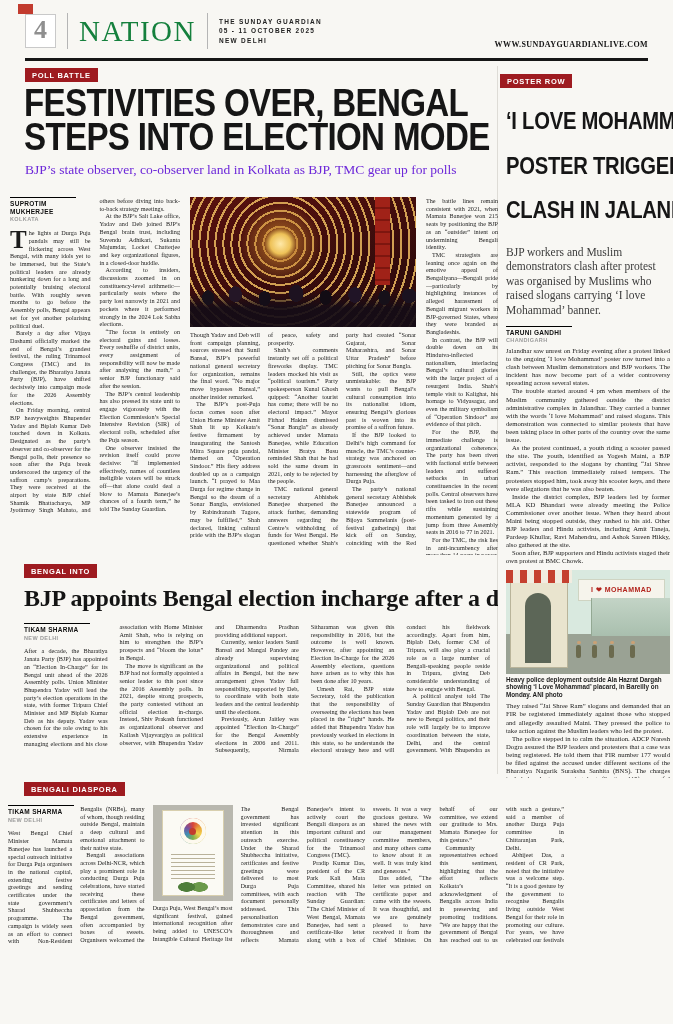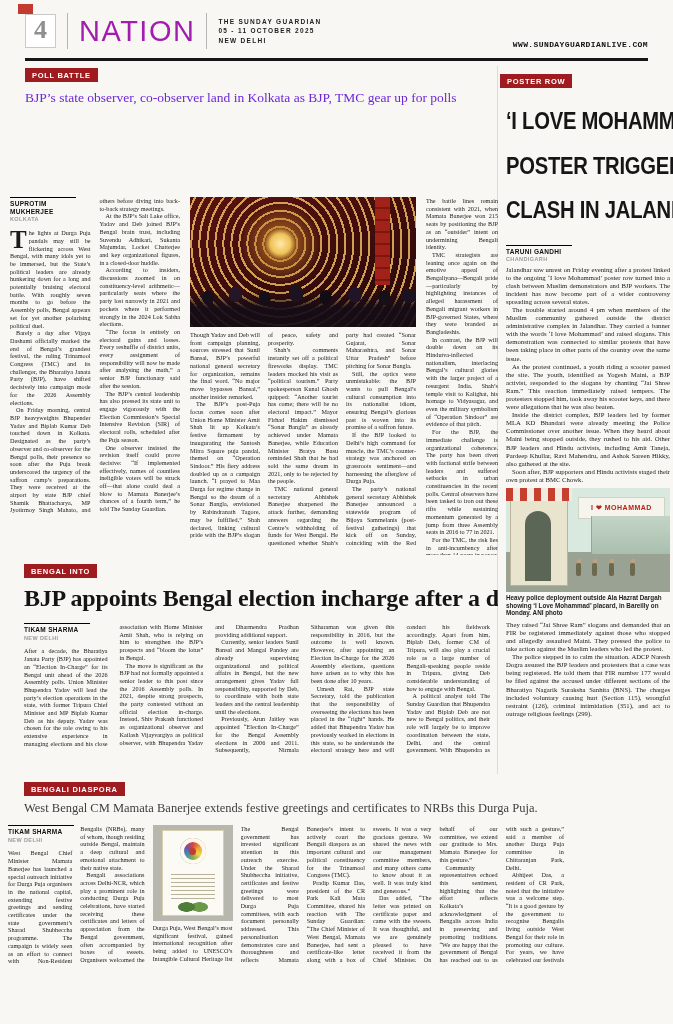--- a/index.html
+++ b/index.html
@@ -3,23 +3,23 @@
 <meta charset="utf-8">
 <style>
   html,body{margin:0;padding:0}
   body{width:673px;height:1024px;position:relative;background:#f8f7f3;font-family:"Liberation Serif",serif;color:#1b1b1b;overflow:hidden}
   
   .masthead{position:absolute;left:0;top:0;width:673px;height:62px}
   .corner-mark{position:absolute;left:18px;top:4px;width:15px;height:10px;background:#c23b2e}
   .mh-row{position:absolute;left:25px;top:13px;right:25px;display:flex;align-items:center;gap:11px}
   .mh-num{font-family:"Liberation Serif",serif;font-weight:bold;font-size:26px;color:#8f8f8f;border:1px solid #c9c9c9;background:#fff;padding:0 8px 2px}
   .mh-sep{width:1px;height:36px;background:#b5b5b5}
-  .mh-title{font-family:Liberation Sans, sans-serif;font-size:29px;letter-spacing:1.5px;color:#a21caf}
+  .mh-title{font-family:Liberation Serif, serif;font-size:29px;letter-spacing:1.5px;color:#15803d}
   .mh-meta{font-family:"Liberation Sans",sans-serif;font-weight:bold;font-size:6.5px;letter-spacing:1.3px;color:#222;line-height:9.5px}
-  .mh-site{margin-left:auto;align-self:flex-end;font-family:Liberation Mono, monospace;font-weight:bold;font-size:8px;letter-spacing:.4px;color:#141414}
+  .mh-site{margin-left:auto;align-self:flex-end;font-family:Liberation Serif, serif;font-weight:bold;font-size:8px;letter-spacing:.4px;color:#141414}
   .mh-rule{position:absolute;left:25px;right:25px;bottom:1px;height:3.5px;background:#161616}
   
   .kicker{display:inline-block;background:#9e1b20;color:#fff;font-family:"Liberation Sans",sans-serif;font-weight:bold;font-size:7.5px;letter-spacing:.7px;padding:3px 7px 2px}
   .hl{display:block;transform-origin:0 50%;white-space:nowrap}
   .by{border-top:1.6px solid #000;width:66px;padding-top:2px;margin:0 0 5px 0;font-family:"Liberation Sans",sans-serif;font-weight:bold;font-size:6.5px;letter-spacing:.3px;color:#111;break-inside:avoid}
   .loc{display:block;font-size:5.5px;color:#9a9a9a;margin-top:1px;letter-spacing:.4px}
   .bp{margin:0;text-indent:6px}
   .bp:first-of-type{text-indent:0}
   .caption{font-family:"Liberation Sans",sans-serif;font-weight:bold;font-size:6.3px;line-height:7.6px;color:#1d1d1d}
   .vdiv{position:absolute;left:497px;top:66px;width:1px;height:708px;background:#dedcd6}
@@ -111,20 +111,24 @@
     </div>
     <div class="mh-site">WWW.SUNDAYGUARDIANLIVE.COM</div>
   </div>
   <div class="mh-rule"></div>
 </header>
 
 <div class="vdiv"></div>
 
 <section class="lead">
   <span class="kicker">POLL BATTLE</span>
+  <h1 class="lead-h">
+      <span class="hl">FESTIVITIES OVER, BENGAL</span>
+      <span class="hl">STEPS INTO ELECTION MODE</span>
+    </h1>
   <div class="lead-deck">BJP’s state observer, co-observer land in Kolkata as BJP, TMC gear up for polls</div>
   <div class="lead-body">
     <div class="lb-a drop">
       <div class="by"><span>SUPROTIM MUKHERJEE</span><span class="loc">KOLKATA</span></div>
       <div>
           <p class="bp">The lights at Durga Puja pandals may still be flickering across West Bengal, with many idols yet to be immersed, but the State’s political leaders are already hunkering down for a long and potentially bruising electoral battle. With roughly seven months to go before the Assembly polls, Bengal appears set for yet another polarising political duel.</p>
           <p class="bp">Barely a day after Vijaya Dashami officially marked the end of Bengal’s grandest festival, the ruling Trinamool Congress (TMC) and its challenger, the Bharatiya Janata Party (BJP), have shifted decisively into campaign mode for the 2026 Assembly elections.</p>
           <p class="bp">On Friday morning, central BJP heavyweights Bhupender Yadav and Biplab Kumar Deb touched down in Kolkata. Designated as the party’s observer and co-observer for the Bengal polls, their presence so soon after the Puja break underscored the urgency of the saffron camp’s preparations. They were received at the airport by state BJP chief Shamik Bhattacharya, MP Jyotirmoy Singh Mahato, and others before diving into back-to-back strategy meetings.</p>
           <p class="bp">At the BJP’s Salt Lake office, Yadav and Deb joined BJP’s Bengal brain trust, including Suvendu Adhikari, Sukanta Majumdar, Locket Chatterjee and key organizational figures, in a closed-door huddle.</p>
           <p class="bp">According to insiders, discussions zoomed in on constituency-level arithmetic—particularly seats where the party lost narrowly in 2021 and pockets where it performed strongly in the 2024 Lok Sabha elections.</p>
@@ -155,20 +159,21 @@
   </div>
 </section>
 
 <section class="poster">
   <span class="kicker">POSTER ROW</span>
   <h2 class="poster-h">
       <p class="hl">‘I LOVE MOHAMMAD’</p>
       <p class="hl">POSTER TRIGGERS</p>
       <p class="hl">CLASH IN JALANDHAR</p>
     </h2>
+  <div class="poster-deck">BJP workers and Muslim demonstrators clash after protest was organised by Muslims who raised slogans carrying ‘I love Mohammad’ banner.</div>
   <div class="by"><span>TARUNI GANDHI</span><span class="loc">CHANDIGARH</span></div>
   <div class="poster-body">
       <p class="bp">Jalandhar saw unrest on Friday evening after a protest linked to the ongoing ‘I love Mohammad’ poster row turned into a clash between Muslim demonstrators and BJP workers. The incident has now become part of a wider controversy spreading across several states.</p>
       <p class="bp">The trouble started around 4 pm when members of the Muslim community gathered outside the district administrative complex in Jalandhar. They carried a banner with the words ‘I love Mohammad’ and raised slogans. This demonstration was connected to similar protests that have been taking place in other parts of the country over the same issue.</p>
       <p class="bp">As the protest continued, a youth riding a scooter passed the site. The youth, identified as Yogesh Maini, a BJP activist, responded to the slogans by chanting “Jai Shree Ram.” This reaction immediately raised tempers. The protesters stopped him, took away his scooter keys, and there were allegations that he was also beaten.</p>
       <p class="bp">Inside the district complex, BJP leaders led by former MLA KD Bhandari were already meeting the Police Commissioner over another issue. When they heard about Maini being stopped outside, they rushed to his aid. Other BJP leaders and Hindu activists, including Amit Taneja, Pardeep Khullar, Ravi Mahendru, and Ashok Sareen Hikky, also gathered at the site.</p>
       <p class="bp">Soon after, BJP supporters and Hindu activists staged their own protest at BMC Chowk.</p>
     </div>
   <div class="photo-dargah" title="Police deployment outside Ala Hazrat Dargah with banner">
     <div class="dg-arch"></div>
@@ -198,21 +203,20 @@
         <p class="bp">Currently, senior leaders Sunil Bansal and Mangal Pandey are already supervising organizational and political affairs in Bengal, but the new arrangement gives Yadav full responsibility, supported by Deb, to coordinate with both state leaders and the central leadership until the elections.</p>
         <p class="bp">Previously, Arun Jaitley was appointed “Election In-Charge” for the Bengal Assembly elections in 2006 and 2011. Subsequently, Nirmala Sitharaman was given this responsibility in 2016, but the outcome is well known. However, after appointing an Election In-Charge for the 2026 Assembly elections, questions have arisen as to why this has been done after 10 years.</p>
         <p class="bp">Umesh Rai, BJP state Secretary, told the publication that the responsibility of overseeing the elections has been placed in the “right” hands. He added that Bhupendra Yadav has previously worked in elections in this state, so he understands the electoral strategy here and will conduct his fieldwork accordingly. Apart from him, Biplab Deb, former CM of Tripura, will also play a crucial role as a large number of Bengali-speaking people reside in Tripura, giving Deb considerable understanding of how to engage with Bengal.</p>
         <p class="bp">A political analyst told The Sunday Guardian that Bhupendra Yadav and Biplab Deb are not new to Bengal politics, and their role will largely be to improve coordination between the state, Delhi, and the central government. With Bhupendra as a full-time minister, this coordination is expected to be smoother, reducing the need for central intervention. Both are trusted BJP strategists—Bhupendra having managed elections in Bihar, Rajasthan, Gujarat, and Maharashtra, while Biplab has experience as in-charge in Haryana and Delhi. Their proven track records are why the central leadership has handed them the Bengal assignment.</p>
       </div>
   </div>
 </section>
 
 <section class="bottom">
   <span class="kicker">BENGALI DIASPORA</span>
-  <div class="bot-deck">West Bengal CM Mamata Banerjee extends festive greetings and certificates to NRBs this Durga Puja.</div>
   <div class="bot-body">
     <div class="bb-a">
       <div class="by"><span>TIKAM SHARMA</span><span class="loc">NEW DELHI</span></div>
       <div>
           <p class="bp">West Bengal Chief Minister Mamata Banerjee has launched a special outreach initiative for Durga Puja organisers in the national capital, extending festive greetings and sending certificates under the state government’s Sharad Shubheccha programme. The campaign is widely seen as an effort to connect with Non-Resident Bengalis (NRBs), many of whom, though residing outside Bengal, maintain a deep cultural and emotional attachment to their native state.</p>
           <p class="bp">Bengali associations across Delhi-NCR, which play a prominent role in conducting Durga Puja celebrations, have started receiving these certificates and letters of appreciation from the Bengal government, often accompanied by boxes of sweets. Organisers welcomed the gesture, describing it as both warm and thoughtful, and an effort to strengthen the cultural bond between the Bengal government and diaspora Bengali communities.</p>
         </div>
     </div>
     <div class="bb-b">
       <div class="photo-cert" title="Sharad Shubheccha certificate with circular emblem and leaves">

